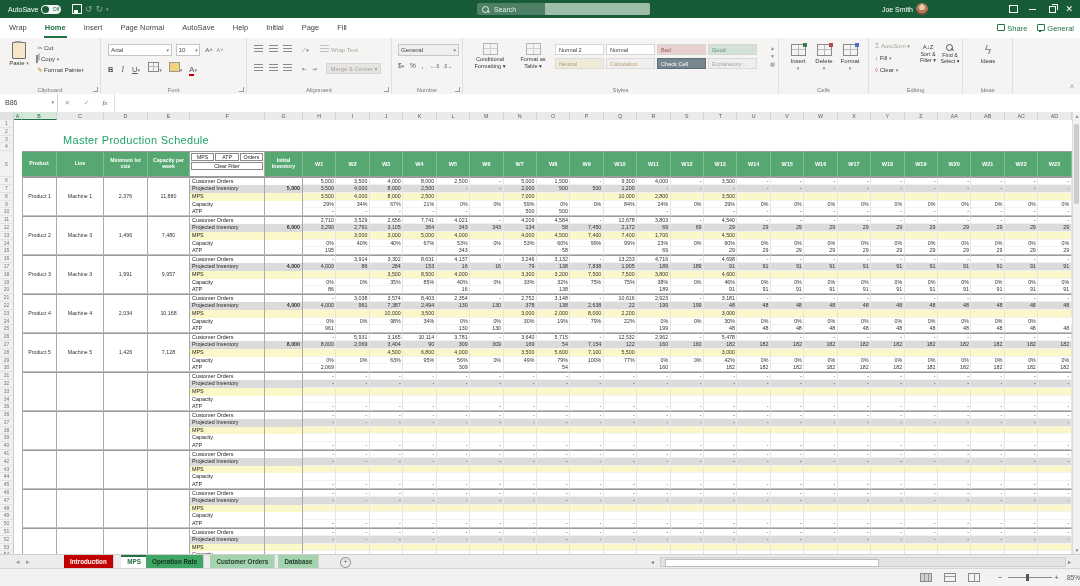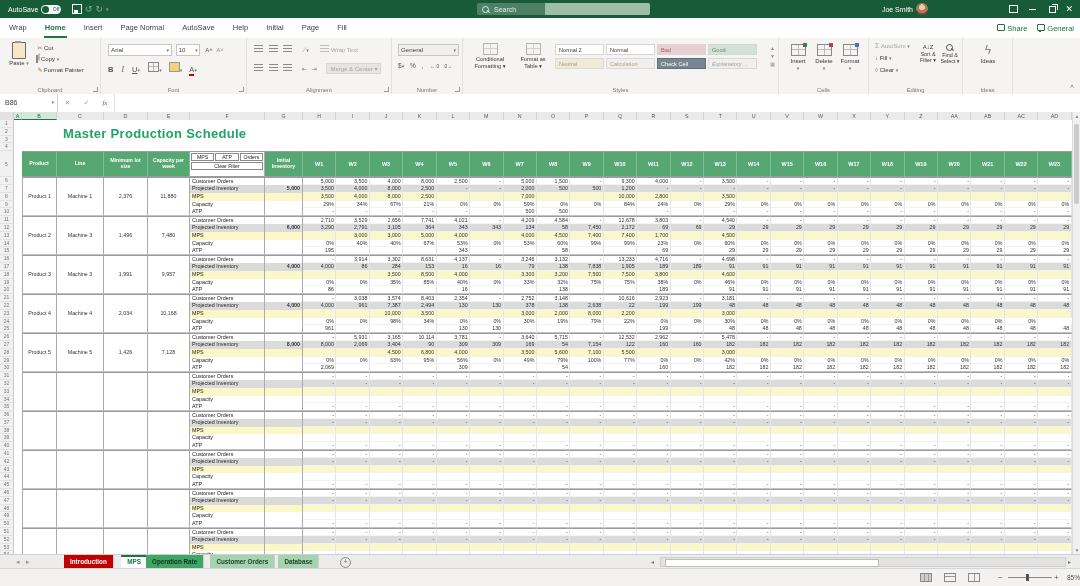--- a/index.html
+++ b/index.html
@@ -94,21 +94,21 @@
   .r.mps .band{background:#FBF7C8}
   .gtop{border-top:1px solid #9B9B9B}
   .gbot{border-bottom:1px solid #C2C2C2}
   .hc{background:#57A773;color:#fff;font-weight:bold;font-size:5.2px;text-align:center;border-right:1px solid #7FBD95;border-top:1px solid #9B9B9B;border-bottom:1px solid #9B9B9B;display:flex;align-items:center;justify-content:center;white-space:normal;line-height:1.15;padding:0 1px}
   .hc.hw{font-size:5.5px}
   .hb{border-bottom:none}
   .fcell{background:#fff;border-right:1px solid #ABABAB;border-top:1px solid #9B9B9B;border-bottom:1px solid #9B9B9B;padding-top:1px}
   .fbrow{display:flex;gap:1px;padding:0 1px}
   .fbtn{height:8px;line-height:7px;border:1px solid #8a8a8a;background:#fff;font-size:5.2px;text-align:center;flex:1;box-sizing:border-box;color:#222}
   .fbtn.cf{margin:1px 1px 0 1px;flex:none;display:block}
-  .sheet-title{position:absolute;left:63px;top:6px;font-size:13px;font-weight:bold;color:#21A366;letter-spacing:.3px}
+  .sheet-title{position:absolute;left:63px;top:14px;font-size:11px;font-weight:normal;color:#21A366;letter-spacing:.3px}
   
   .vscroll{position:absolute;right:0;top:112px;width:8px;height:442px;background:#F1F1F1;border-left:1px solid #DCDCDC;box-sizing:border-box}
   .vthumb{position:absolute;left:1px;top:12px;width:5px;height:80px;background:#CDCDCD;border-radius:2px}
   .varr{position:absolute;left:0;width:8px;text-align:center;font-size:5px;color:#8a8a8a}
   
   .tabsbar{position:absolute;left:0;top:554px;width:1080px;height:14px;background:#ECECEC;border-top:1px solid #CFCFCF;box-sizing:border-box}
   .tnav{position:absolute;top:0;height:14px;line-height:13px;font-size:7px;color:#9a9a9a}
   .stab{position:absolute;top:0;height:14px;line-height:14px;font-size:6.3px;font-weight:bold;text-align:center;box-sizing:border-box;border-right:1px solid #D0D0D0;padding:0 6px;white-space:nowrap}
   .stab.active{box-shadow:inset 0 2px 0 #217346}
   .addsheet{position:absolute;left:340px;top:2px;width:9px;height:9px;border:1px solid #8a8a8a;border-radius:50%;color:#666;font-size:7px;line-height:8px;text-align:center}

